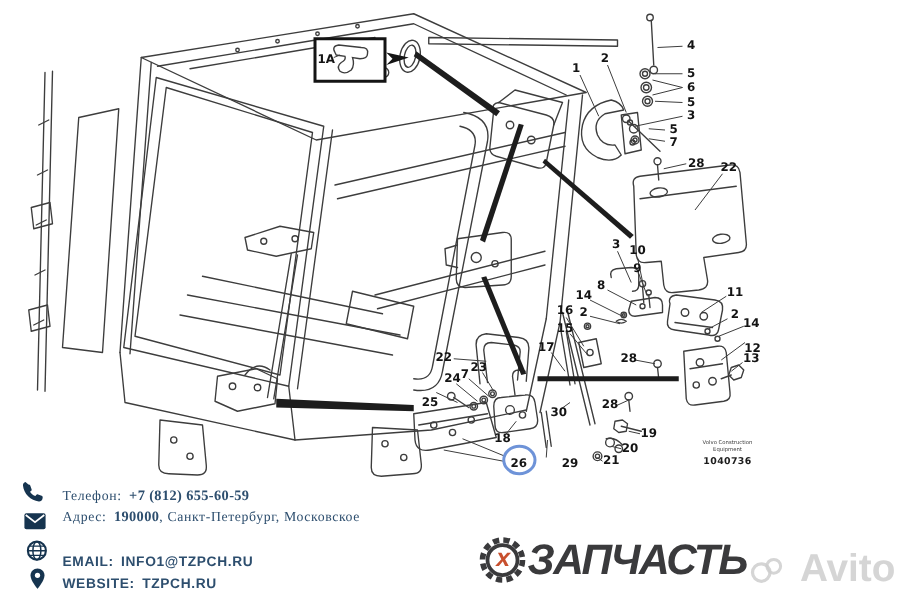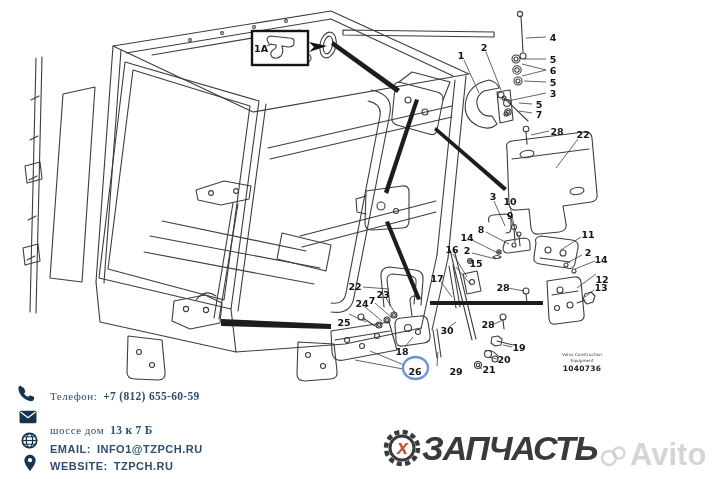--- a/index.html
+++ b/index.html
@@ -24,21 +24,21 @@
   .logo{position:absolute;left:382px;top:428px;height:40px;display:flex;align-items:center;
         font-family:"Liberation Sans",sans-serif;font-weight:bold;font-style:italic;
         font-size:34px;letter-spacing:-1.2px;z-index:2;}
   .logo-te{color:var(--accent,#c8502e);}
   .logo-rest{color:var(--dark,#3a3a3c);}
   .gear{position:relative;width:38px;height:38px;margin:0 1px;flex:0 0 auto;}
   .gear svg{position:absolute;left:0;top:0;}
   .gear-x{position:absolute;left:0;top:0;width:38px;height:38px;display:flex;align-items:center;
           justify-content:center;color:var(--accent,#c8502e);font-size:20px;font-weight:bold;
           font-style:italic;padding-bottom:2px;box-sizing:border-box;}
-  .watermark{position:absolute;left:600px;top:437px;display:flex;align-items:center;gap:2px;z-index:5;}
+  .watermark{position:absolute;left:600px;top:437px;display:flex;align-items:center;gap:12px;z-index:5;}
   .wm-text{font-family:"Liberation Sans",sans-serif;font-weight:bold;font-size:31px;
            color:rgba(206,206,206,0.85);letter-spacing:0;}
 </style>
 </head>
 <body>
 
 <div class="stage">
 
   <svg id="diagram-svg" width="720" height="382" viewBox="0 0 720 382" xmlns="http://www.w3.org/2000/svg">
 
@@ -263,21 +263,21 @@
       <span class="part-label" style="left: 481px; top: 229px;">8</span>
       <span class="part-label" style="left: 467px; top: 237px;">14</span>
       <span class="part-label" style="left: 467px; top: 250px;">2</span>
       <span class="part-label" style="left: 588px; top: 234px;">11</span>
       <span class="part-label" style="left: 588px; top: 252px;">2</span>
       <span class="part-label" style="left: 601px; top: 259px;">14</span>
       <span class="part-label" style="left: 602px; top: 279px;">12</span>
       <span class="part-label" style="left: 601px; top: 287px;">13</span>
       <span class="part-label" style="left: 503px; top: 287px;">28</span>
       <span class="part-label" style="left: 452px; top: 249px;">16</span>
-      <span class="part-label" style="left: 476px; top: 263px;">15</span>
+      <span class="part-label" style="left: 452px; top: 263px;">15</span>
       <span class="part-label" style="left: 437px; top: 278px;">17</span>
       <span class="part-label" style="left: 355px; top: 286px;">22</span>
       <span class="part-label" style="left: 383px; top: 294px;">23</span>
       <span class="part-label" style="left: 372px; top: 300px;">7</span>
       <span class="part-label" style="left: 362px; top: 303px;">24</span>
       <span class="part-label" style="left: 344px; top: 322px;">25</span>
       <span class="part-label" style="left: 488px; top: 324px;">28</span>
       <span class="part-label" style="left: 447px; top: 330px;">30</span>
       <span class="part-label" style="left: 402px; top: 351px;">18</span>
       <span class="part-label" style="left: 415px; top: 371px;">26</span>
@@ -318,22 +318,22 @@
     <span class="c-icon" style="left:23px;top:454px;">
       <svg width="14" height="18" viewBox="0 0 14 18">
           <path fill="var(--icon,#16344f)" d="M7,0.8 C3.9,0.8 1.4,3.3 1.4,6.4 c0,4.1 5.6,10.6 5.6,10.6 s5.6,-6.5 5.6,-10.6 C12.6,3.3 10.1,0.8 7,0.8 Z"></path>
           <circle cx="7" cy="6.2" r="2.1" fill="#fff"></circle>
         </svg>
     </span>
 
     <div class="c-line" style="top:385px;">
       <span class="c-serif">Телефон:</span><span class="c-bold c-gap">+7 (812) 655-60-59</span>
     </div>
-    <div class="c-line" style="top:419px;">
-      <span class="c-serif">шоссе дом</span><span class="c-bold c-gap">13 к 7 Б</span>
+    <div class="c-line" style="top:402px;">
+      <span class="c-serif">Адрес:</span><span class="c-bold c-gap">190000</span><span class="c-serif">, Санкт-Петербург, Московское</span>
     </div>
     <div class="c-line" style="top:438px;">
       <span class="c-caps">EMAIL:</span><span class="c-caps c-gap">INFO1@TZPCH.RU</span>
     </div>
     <div class="c-line" style="top:455px;">
       <span class="c-caps">WEBSITE:</span><span class="c-caps c-gap">TZPCH.RU</span>
     </div>
   </div>
 
   <div class="logo">

